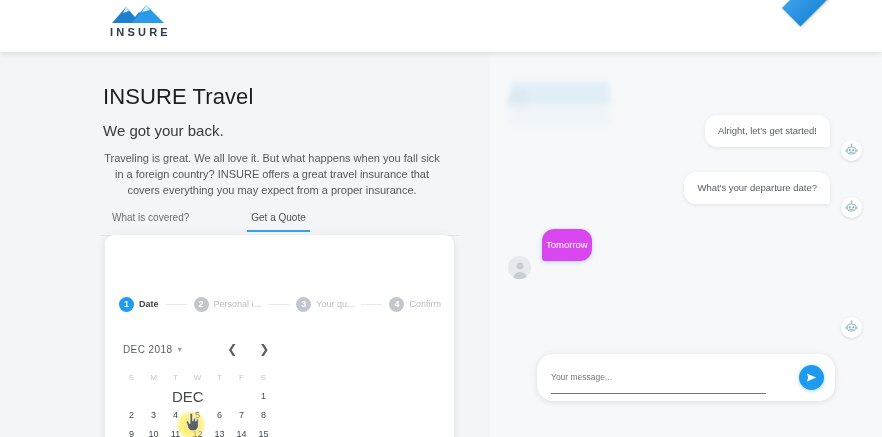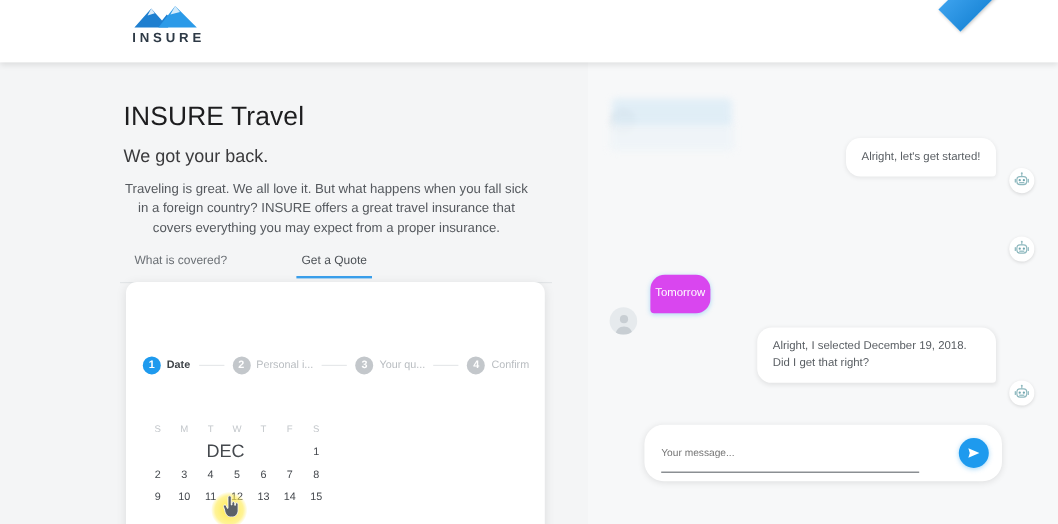--- a/index.html
+++ b/index.html
@@ -257,20 +257,28 @@
         <div class="step-label">Your qu...</div>
       </div>
       <div class="step-line"></div>
       <div class="step">
         <div class="step-dot">4</div>
         <div class="step-label">Confirm</div>
       </div>
     </div>
 
     <div class="cal">
+      <div class="cal-head">
+        <div class="cal-month">DEC 2018</div>
+        <div class="cal-caret">▼</div>
+        <div class="cal-nav">
+          <span>❮</span>
+          <span>❯</span>
+        </div>
+      </div>
 
       <div class="cal-grid">
         <div class="dow">S</div>
         <div class="dow">M</div>
         <div class="dow">T</div>
         <div class="dow">W</div>
         <div class="dow">T</div>
         <div class="dow">F</div>
         <div class="dow">S</div>
 
@@ -320,41 +328,41 @@
       <rect x="4.5" y="5.5" width="11" height="9" rx="3.4" fill="none" stroke="#8fb9bf" stroke-width="1.3"></rect>
       <circle cx="7.7" cy="9.6" r="1.25" fill="#6fa6ae"></circle>
       <circle cx="12.3" cy="9.6" r="1.25" fill="#6fa6ae"></circle>
       <path d="M7.6 12.4h4.8" stroke="#6fa6ae" stroke-width="1.1" stroke-linecap="round"></path>
       <path d="M10 2.4v3" stroke="#8fb9bf" stroke-width="1.2"></path>
       <circle cx="10" cy="1.9" r="1.1" fill="#8fb9bf"></circle>
       <path d="M2.8 8.6v3M17.2 8.6v3" stroke="#8fb9bf" stroke-width="1.4" stroke-linecap="round"></path>
     </svg>
   </div>
 
+  <div class="bubble bot" style="right:52px;top:126px;">What's your departure date?</div>
   <div class="bot-avatar" style="right:20px;top:151px;">
     <svg viewBox="0 0 20 20" width="15" height="15">
       <rect x="4.5" y="5.5" width="11" height="9" rx="3.4" fill="none" stroke="#8fb9bf" stroke-width="1.3"></rect>
       <circle cx="7.7" cy="9.6" r="1.25" fill="#6fa6ae"></circle>
       <circle cx="12.3" cy="9.6" r="1.25" fill="#6fa6ae"></circle>
       <path d="M7.6 12.4h4.8" stroke="#6fa6ae" stroke-width="1.1" stroke-linecap="round"></path>
       <path d="M10 2.4v3" stroke="#8fb9bf" stroke-width="1.2"></path>
       <circle cx="10" cy="1.9" r="1.1" fill="#8fb9bf"></circle>
       <path d="M2.8 8.6v3M17.2 8.6v3" stroke="#8fb9bf" stroke-width="1.4" stroke-linecap="round"></path>
     </svg>
   </div>
 
   <div class="bubble user" style="left:52px;top:183px;">Tomorrow</div>
   <div class="user-avatar" style="left:18px;top:210px;">
     <svg viewBox="0 0 24 24" width="20" height="20">
       <circle cx="12" cy="8.4" r="4.1" fill="#c8ced3"></circle>
       <path d="M3.6 24c0-5 3.8-8.4 8.4-8.4s8.4 3.4 8.4 8.4z" fill="#c8ced3"></path>
     </svg>
   </div>
 
-  <div class="bubble bot" style="right:52px;top:227px;width:173px;">Alright, I selected December 19, 2018. Did I get that right?</div>
   <div class="bot-avatar" style="right:20px;top:271px;">
     <svg viewBox="0 0 20 20" width="15" height="15">
       <rect x="4.5" y="5.5" width="11" height="9" rx="3.4" fill="none" stroke="#8fb9bf" stroke-width="1.3"></rect>
       <circle cx="7.7" cy="9.6" r="1.25" fill="#6fa6ae"></circle>
       <circle cx="12.3" cy="9.6" r="1.25" fill="#6fa6ae"></circle>
       <path d="M7.6 12.4h4.8" stroke="#6fa6ae" stroke-width="1.1" stroke-linecap="round"></path>
       <path d="M10 2.4v3" stroke="#8fb9bf" stroke-width="1.2"></path>
       <circle cx="10" cy="1.9" r="1.1" fill="#8fb9bf"></circle>
       <path d="M2.8 8.6v3M17.2 8.6v3" stroke="#8fb9bf" stroke-width="1.4" stroke-linecap="round"></path>
     </svg>

